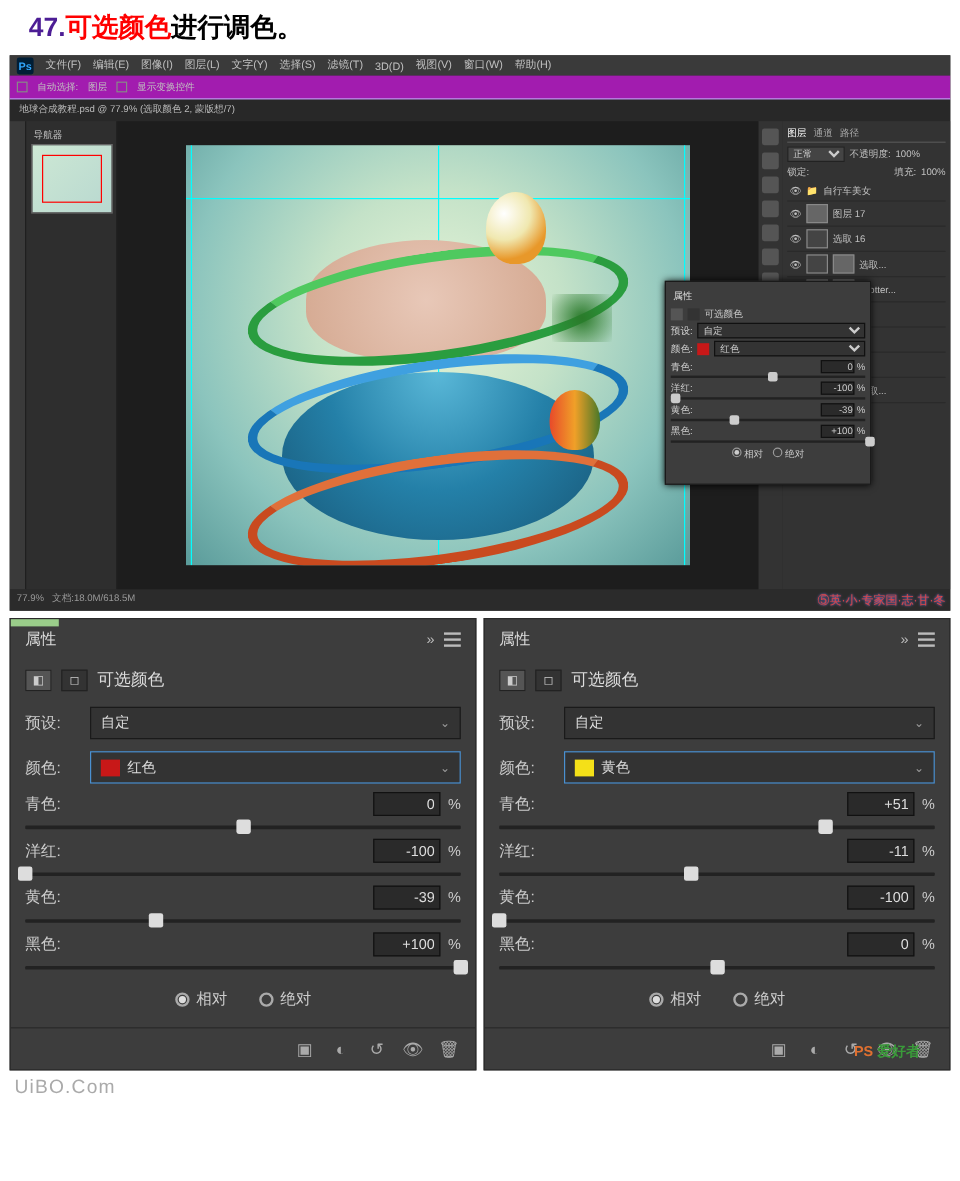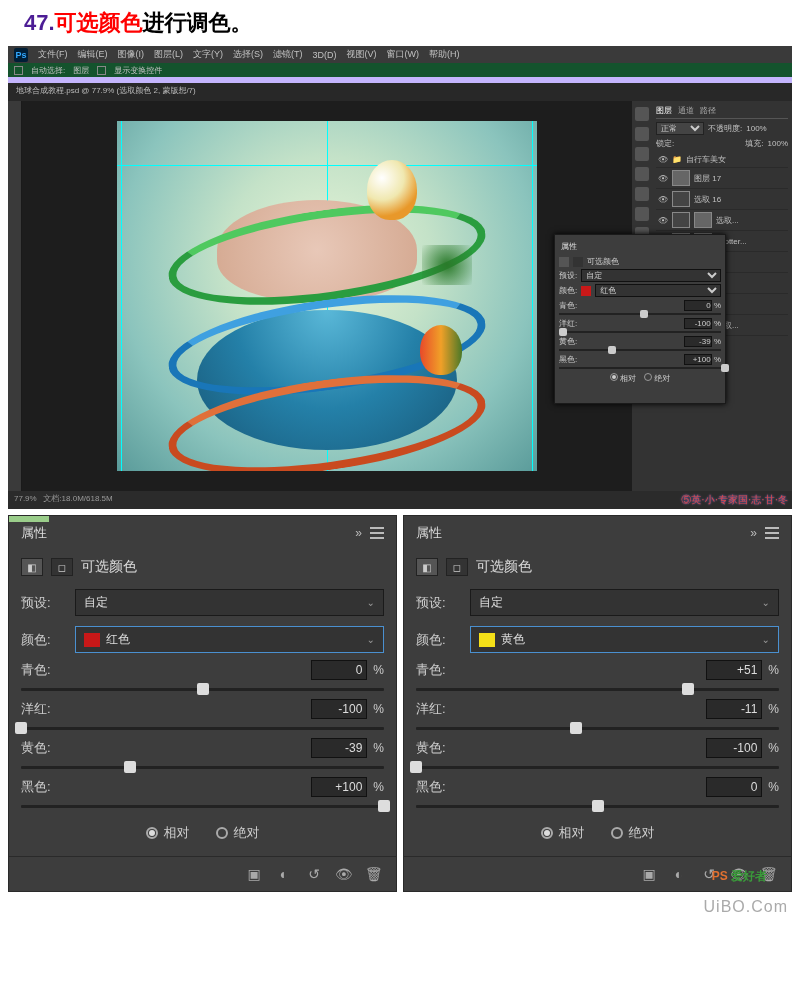--- a/index.html
+++ b/index.html
@@ -11,21 +11,21 @@
   .header .rest { color: #000; }
   
   .ps-window {
     width: 784px; height: 463px; background: #2b2b2b; margin: 0 8px;
     position: relative; overflow: hidden; font-size: 9px; color: #c0c0c0;
   }
   .menubar { height: 17px; background: #3a3a3a; display: flex; align-items: center; padding: 0 6px; gap: 10px; font-size: 9px; }
   .menubar span { color: #c0c0c0; }
   .ps-logo { width: 14px; height: 14px; background: #001e36; color: #31a8ff; font-weight: bold; font-size: 9px; display: flex; align-items: center; justify-content: center; border-radius: 2px; }
   
-  .optbar { height: 20px; background: #14532d; border-bottom: 6px solid #c4b5fd; display: flex; align-items: center; padding: 0 6px; gap: 8px; font-size: 8px; }
+  .optbar { height: 20px; background: #a21caf; border-bottom: 1px solid #c4b5fd; display: flex; align-items: center; padding: 0 6px; gap: 8px; font-size: 8px; }
   .optbar .chk { width: 9px; height: 9px; border: 1px solid #888; }
   
   .doc-tab { height: 18px; background: #282828; padding: 2px 8px; font-size: 8px; color: #bbb; }
   
   .workspace { display: flex; height: calc(100% - 73px); }
   .toolbar { width: 14px; background: #3a3a3a; border-right: 1px solid #1a1a1a; }
   
   .left-dock { width: 76px; background: #2e2e2e; border-right: 1px solid #1a1a1a; padding: 4px; }
   .nav-thumb { width: 68px; height: 58px; background: linear-gradient(135deg, #cde8d4, #b8d8d0); border: 1px solid #666; position: relative; }
   .nav-thumb::after { content: ""; position: absolute; inset: 8px; border: 1px solid #f00; }
@@ -136,21 +136,21 @@
   .pp-radios { display: flex; justify-content: center; gap: 26px; padding: 10px 0 6px; font-size: 13px; }
   .pp-radios .opt { display: flex; align-items: center; gap: 6px; }
   .pp-radios .rad { width: 12px; height: 12px; border-radius: 50%; border: 2px solid #aaa; display: flex; align-items: center; justify-content: center; }
   .pp-radios .rad.on::after { content: ""; width: 6px; height: 6px; background: #ddd; border-radius: 50%; }
   
   .pp-footer { display: flex; justify-content: flex-end; gap: 10px; padding: 8px 12px 2px; border-top: 1px solid #2a2a2a; margin-top: 8px; }
   .pp-footer .fic { width: 20px; height: 18px; display: flex; align-items: center; justify-content: center; color: #aaa; font-size: 14px; }
   
   .wm-bottom { position: absolute; right: 24px; bottom: 6px; font-size: 12px; font-weight: bold; color: #3a9a3a; }
   .wm-bottom .ps { color: #e07030; }
-  .uibo { text-align: right; padding: 0 12px 6px; font-size: 16px; color: #aaa; letter-spacing: 1px; }
+  .uibo { text-align: left; padding: 0 12px 6px; font-size: 16px; color: #aaa; letter-spacing: 1px; }
 </style>
 </head>
 <body>
 
 <div class="header">
   <span class="num">47.</span><span class="hl">可选颜色</span><span class="rest">进行调色。</span>
 </div>
 
 <div class="ps-window">
   <div class="menubar">
@@ -171,20 +171,24 @@
     <div class="chk"></div>
     <span>自动选择:</span>
     <span>图层</span>
     <div class="chk"></div>
     <span>显示变换控件</span>
   </div>
   <div class="doc-tab">地球合成教程.psd @ 77.9% (选取颜色 2, 蒙版想/7)</div>
 
   <div class="workspace">
     <div class="toolbar"></div>
+    <div class="left-dock">
+      <div style="font-size:8px;padding:2px;">导航器</div>
+      <div class="nav-thumb"></div>
+    </div>
 
     <div class="canvas-area">
       <div class="canvas">
         <div class="guide-v" style="left:4px;"></div>
         <div class="guide-v" style="left:210px;"></div>
         <div class="guide-v" style="right:4px;"></div>
         <div class="guide-h" style="top:44px;"></div>
         <div class="sphere">
           <div class="ocean"></div>
           <div class="brain"></div>

